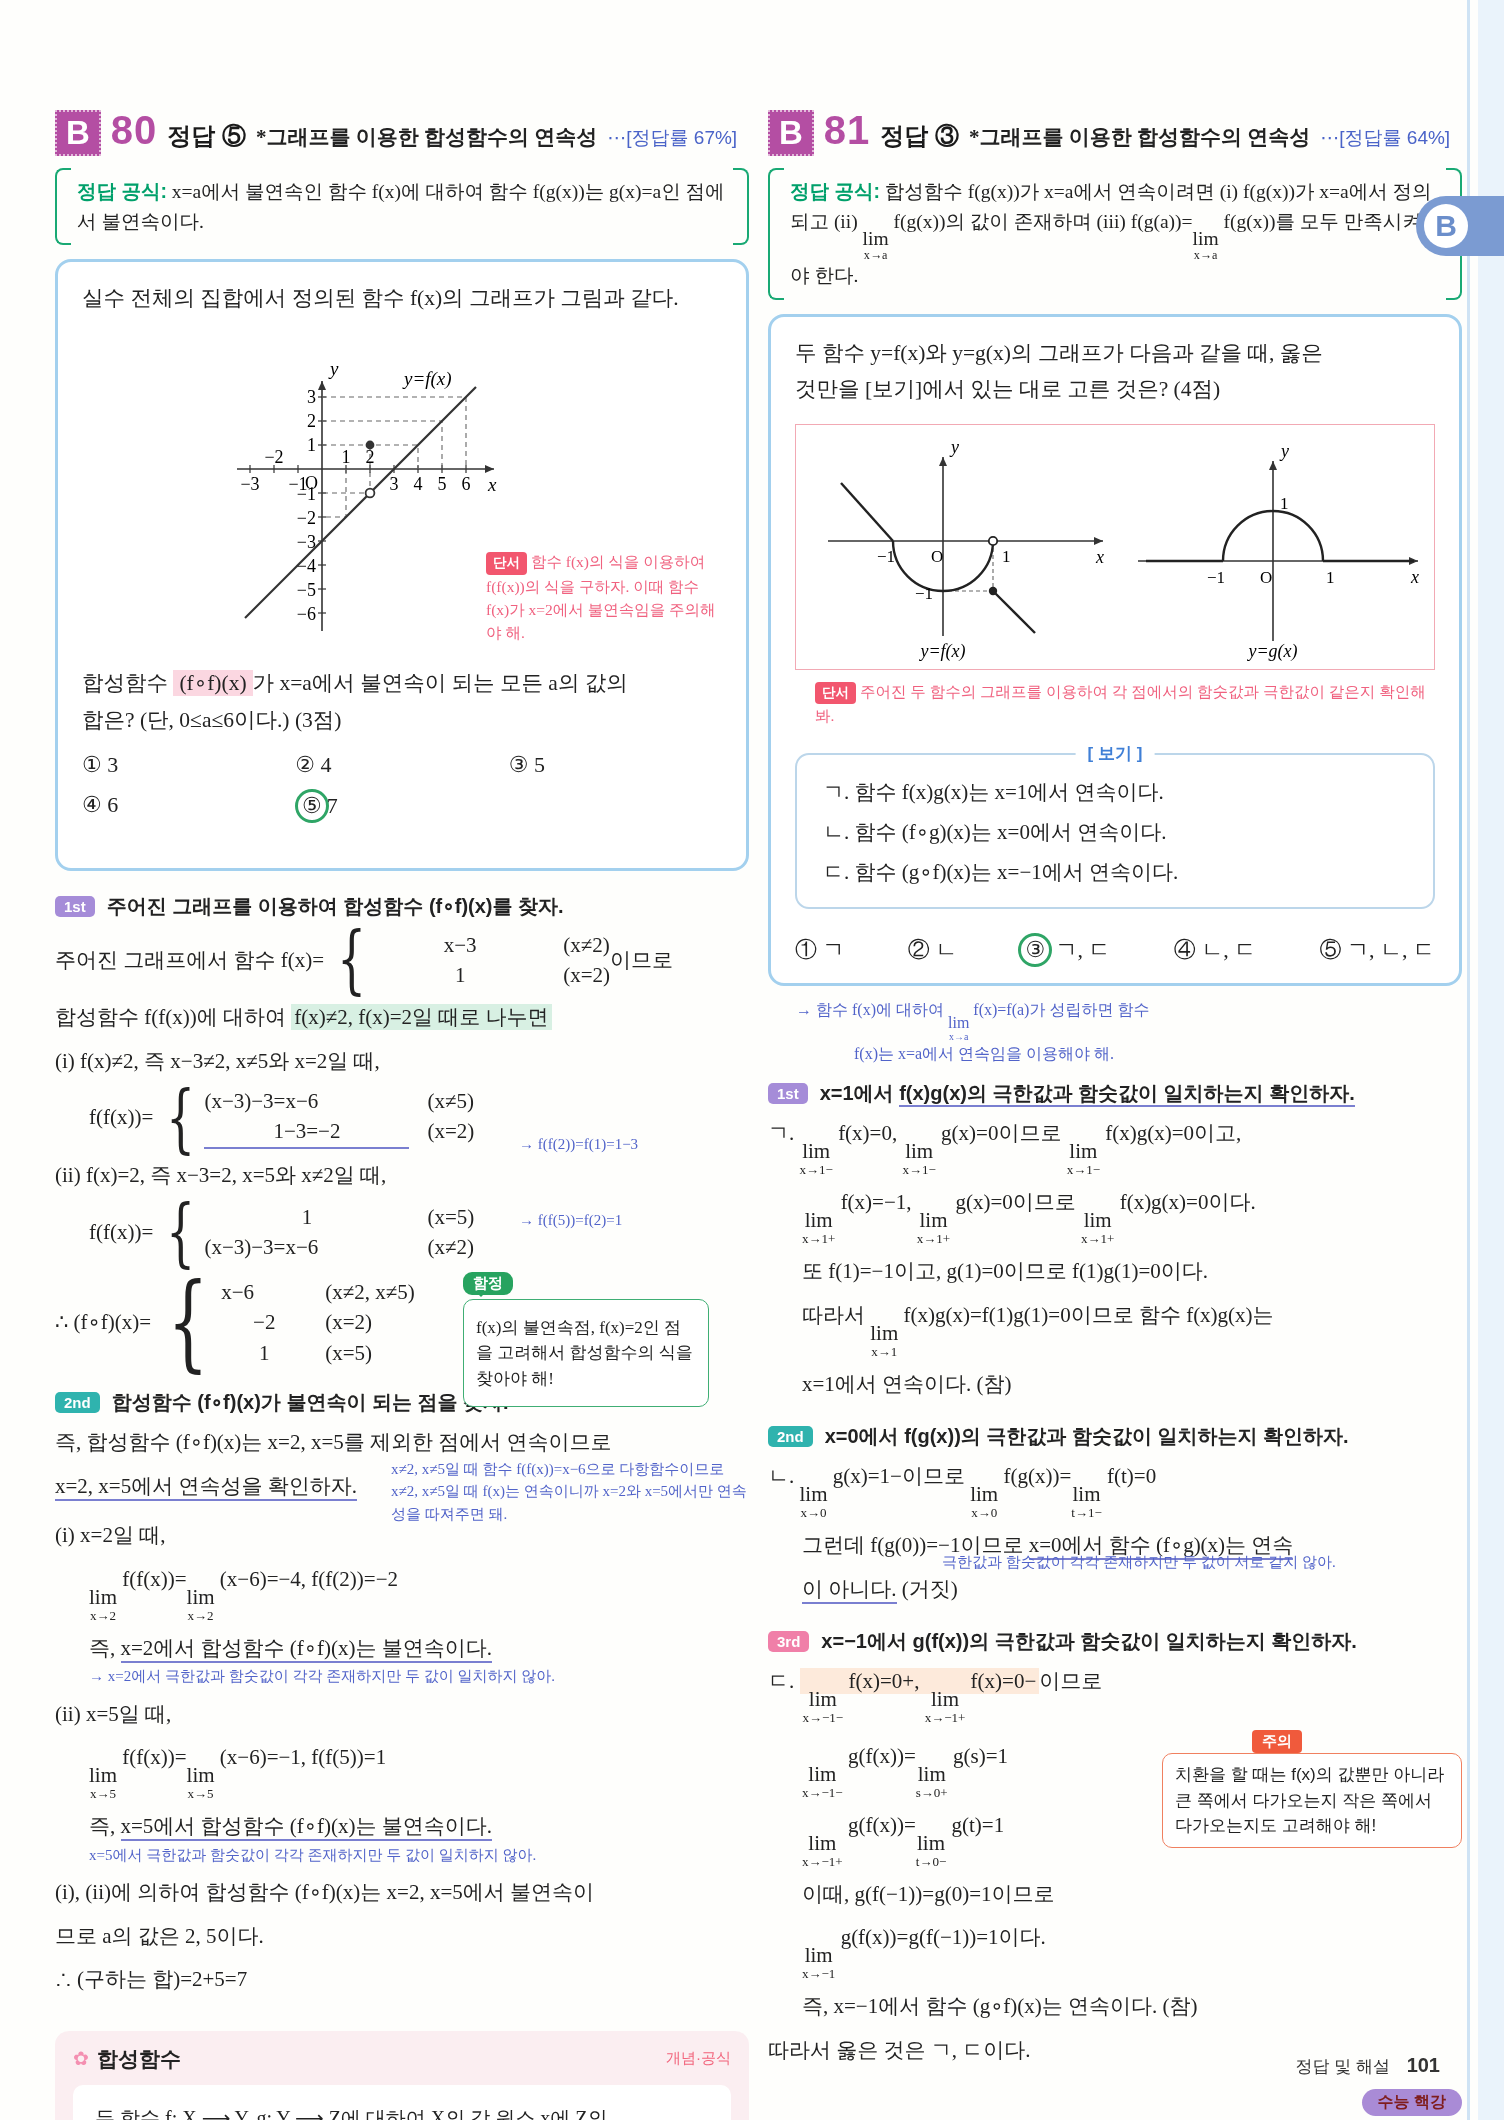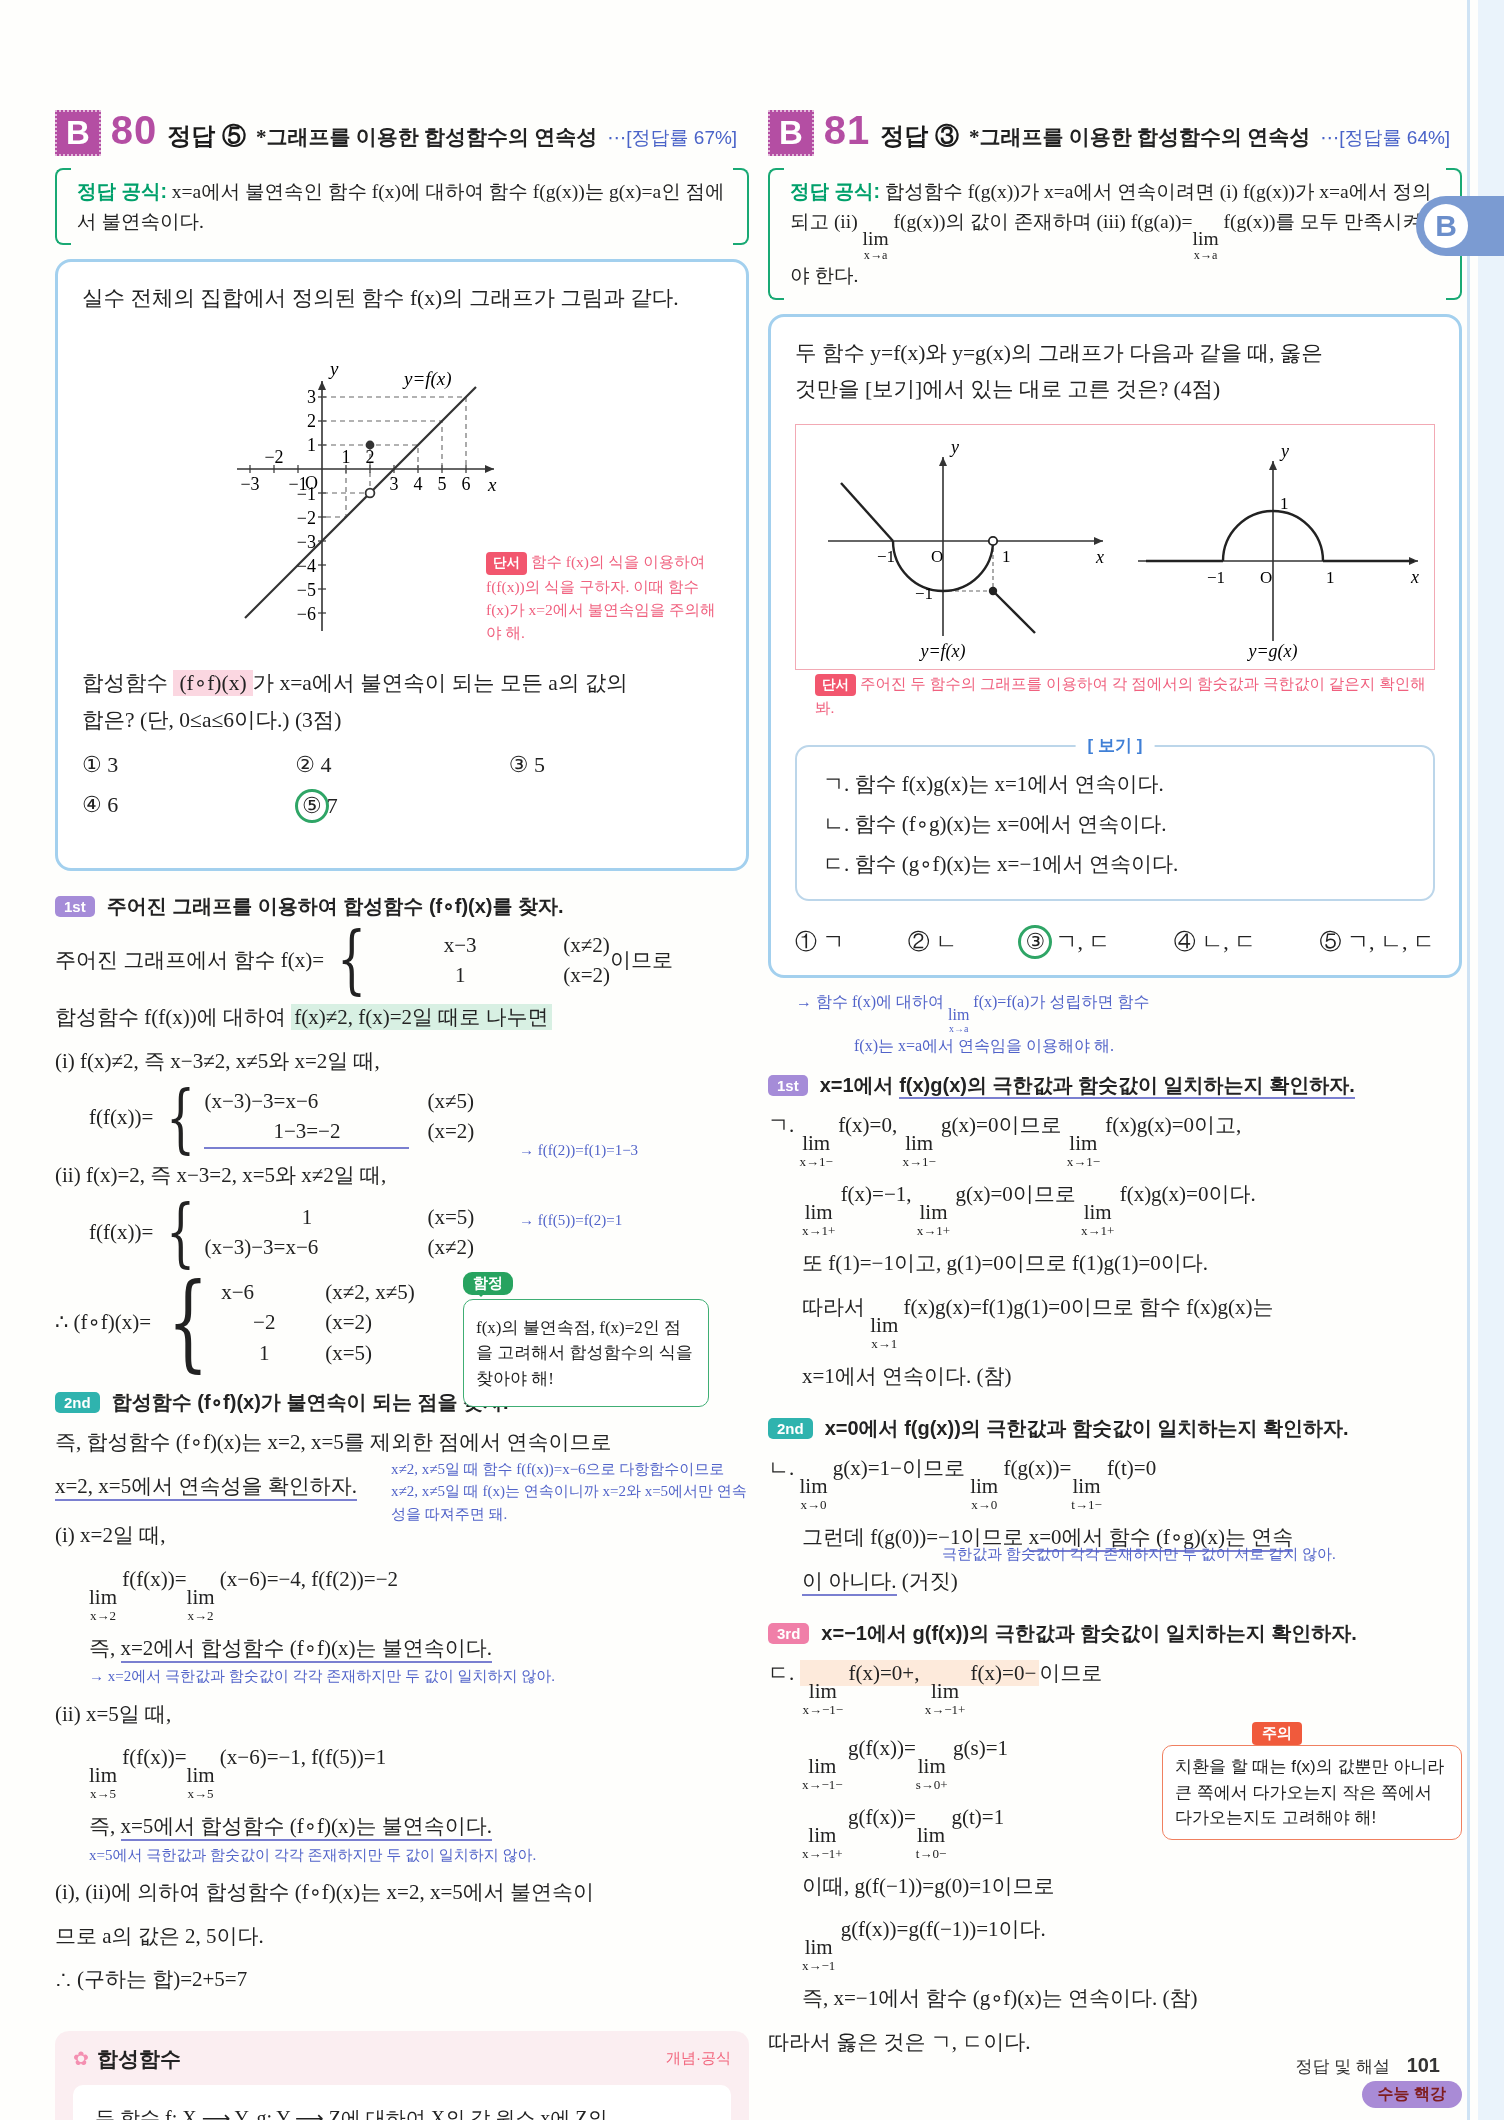--- a/index.html
+++ b/index.html
@@ -272,21 +272,21 @@
       <div class="pwrows">
         <div class="pwr">
             <span class="e" style="min-width:205px;">(x−3)−3=x−6</span>
             <span class="c">(x≠5)</span>
           </div>
         <div class="pwr">
             <span class="e u-blue" style="min-width:205px;text-align:center;">1−3=−2</span>
             <span class="c">(x=2)</span>
           </div>
       </div>
-      <div class="note-b" style="position:absolute;left:430px;top:52px;width:240px;">→ f(f(2))=f(1)=1−3</div>
+      <div class="note-b" style="position:absolute;left:430px;top:46px;width:240px;">→ f(f(2))=f(1)=1−3</div>
     </div>
 
     <div class="ln">(ii) f(x)=2, 즉 x−3=2, x=5와 x≠2일 때,</div>
 
     <div class="pw indent1" style="position:relative;">
       <span class="pre m">f(f(x))=</span>
       <span class="brace b2">{</span>
       <div class="pwrows">
         <div class="pwr">
             <span class="e" style="min-width:205px;text-align:center;">1</span>
@@ -434,21 +434,21 @@
           <text x="163" y="26" font-size="18" font-style="italic">y</text>
           <text x="293" y="152" font-size="18" font-style="italic">x</text>
           <text x="162" y="78" font-size="17">1</text>
           <text x="98" y="152" font-size="17" text-anchor="middle">−1</text>
           <text x="142" y="152" font-size="17">O</text>
           <text x="208" y="152" font-size="17">1</text>
           <text x="155" y="226" font-size="18" font-style="italic" text-anchor="middle">y=g(x)</text>
         </svg>
       </div>
 
-      <div class="clue" style="margin-top:2px;padding-left:20px;">
+      <div class="clue" style="margin-top:10px;padding-left:20px;">
         <span class="cluebadge">단서</span>
         <span>주어진 두 함수의 그래프를 이용하여 각 점에서의 함숫값과 극한값이 같은지 확인해 봐.</span>
       </div>
 
       <div class="bogi">
         <span class="blab">[ 보기 ]</span>
         <div class="bln">ㄱ. 함수 f(x)g(x)는 x=1에서 연속이다.</div>
         <div class="bln">ㄴ. 함수 (f∘g)(x)는 x=0에서 연속이다.</div>
         <div class="bln">ㄷ. 함수 (g∘f)(x)는 x=−1에서 연속이다.</div>
       </div>

